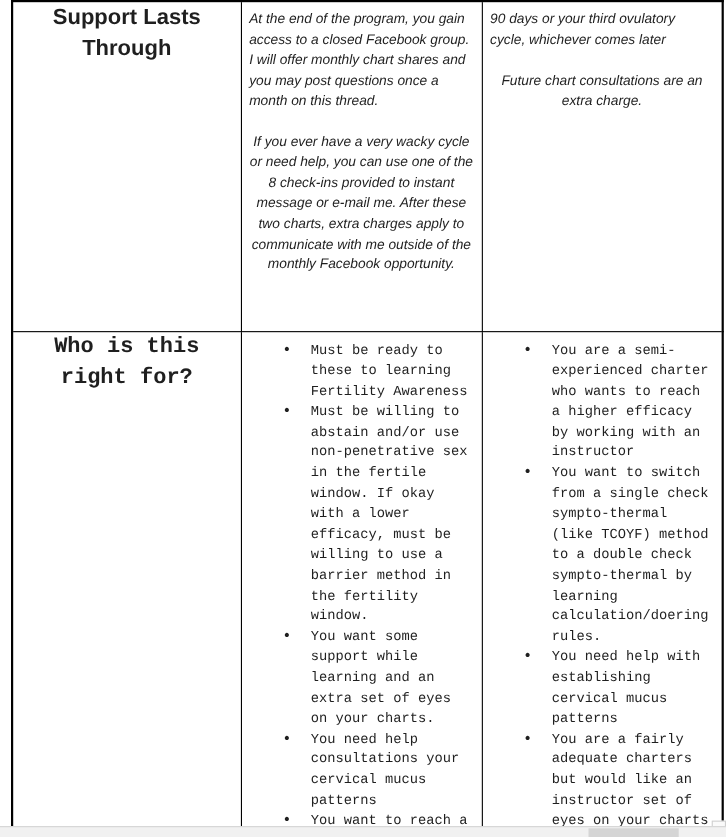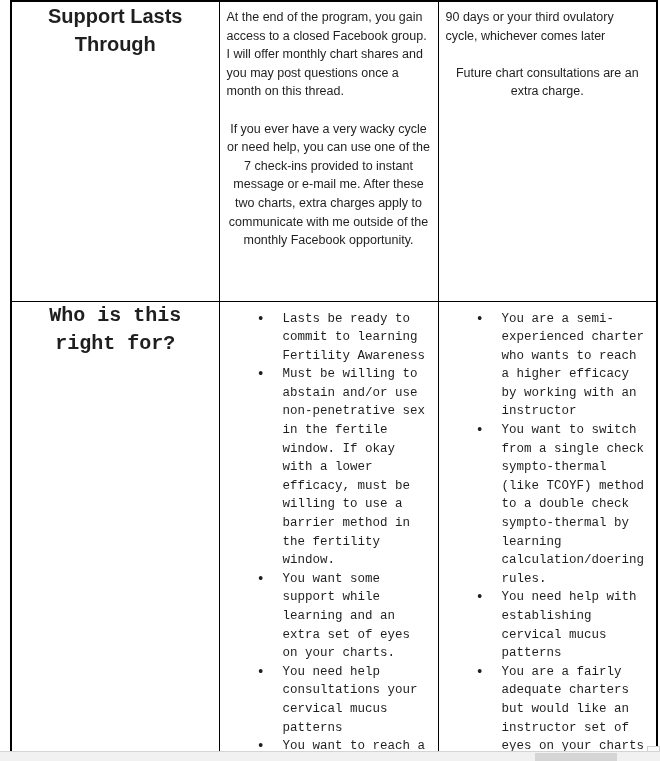--- a/index.html
+++ b/index.html
@@ -39,21 +39,21 @@
     line-height: 28px;
     padding-top: 4px;
   }
   td.rowhead .cellwrap { padding: 0 6px; }
 
   td.body {
     font-size: 12.5px;
     line-height: 18.6px;
   }
   td.body .cellwrap { padding: 6px 7px 0 7px; }
-  td.body p { margin: 0 0 18.6px 0; }
+  td.body p { margin: 0 0 18.6px 0; font-style: italic; }
   td.body p:last-child { margin-bottom: 0; text-align: center; }
 
   ul.bullets { margin: 2px 0 0 0; padding: 0; list-style: none; }
   ul.bullets li {
     position: relative;
     padding-left: 56px;
     font-size: 12.5px;
     line-height: 18.6px;
   }
   ul.bullets li::before {
@@ -101,39 +101,39 @@
     </colgroup>
 
     <tbody>
         <tr class="row-support">
       <td class="rowhead">
         <div class="cellwrap">Support Lasts Through</div>
       </td>
       <td class="body">
         <div class="cellwrap">
           <p>At the end of the program, you gain access to a closed Facebook group. I will offer monthly chart shares and you may post questions once a month on this thread.</p>
-          <p>If you ever have a very wacky cycle or need help, you can use one of the 7 check-ins provided to instant message or e-mail me. After these two charts, extra charges apply to communicate with me outside of the monthly Facebook opportunity.</p>
+          <p>If you ever have a very wacky cycle or need help, you can use one of the 8 check-ins provided to instant message or e-mail me. After these two charts, extra charges apply to communicate with me outside of the monthly Facebook opportunity.</p>
         </div>
       </td>
       <td class="body">
         <div class="cellwrap">
           <p>90 days or your third ovulatory cycle, whichever comes later</p>
           <p>Future chart consultations are an extra charge.</p>
         </div>
       </td>
     </tr>
 
     <tr class="row-who">
       <td class="rowhead">
         <div class="cellwrap">Who is this right for?</div>
       </td>
       <td class="body">
         <div class="cellwrap">
           <ul class="bullets">
-            <li>Lasts be ready to commit to learning Fertility Awareness</li>
+            <li>Must be ready to these to learning Fertility Awareness</li>
             <li>Must be willing to abstain and/or use non-penetrative sex in the fertile window. If okay with a lower efficacy, must be willing to use a barrier method in the fertility window.</li>
             <li>You want some support while learning and an extra set of eyes on your charts.</li>
             <li>You need help consultations your cervical mucus patterns</li>
             <li>You want to reach a higher efficacy level by working with an instructor</li>
           </ul>
         </div>
       </td>
       <td class="body">
         <div class="cellwrap">
           <ul class="bullets">

